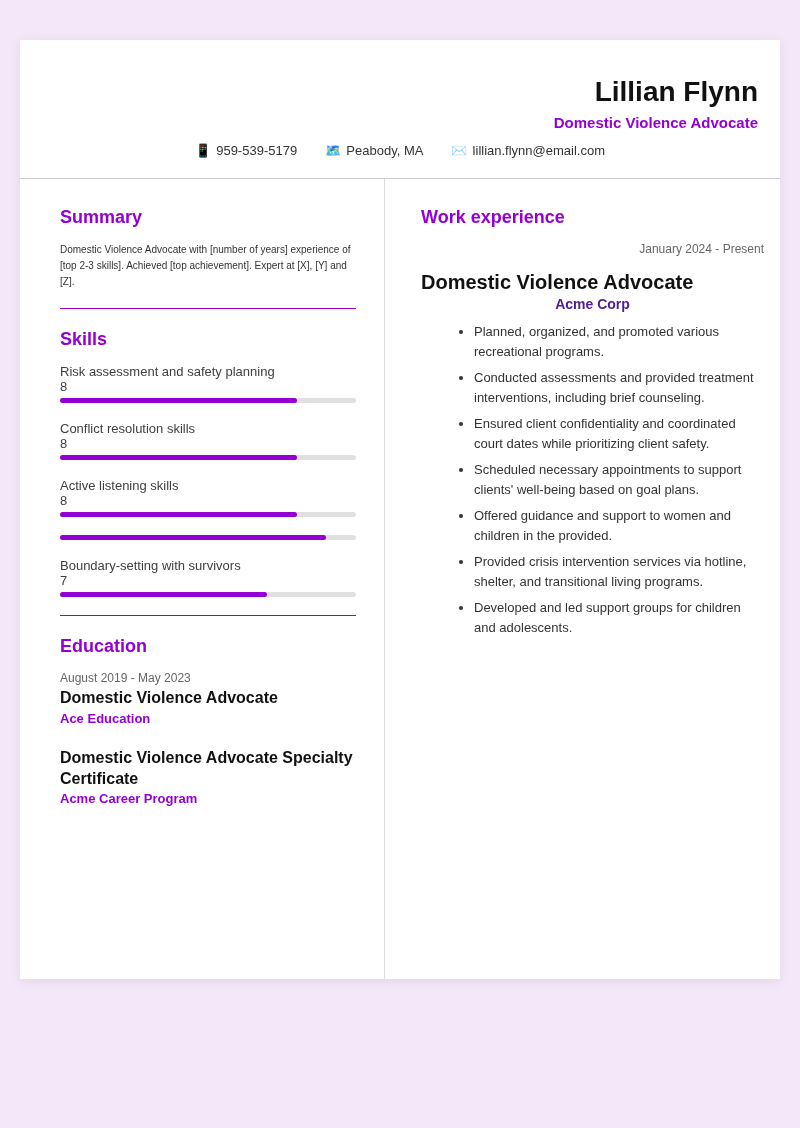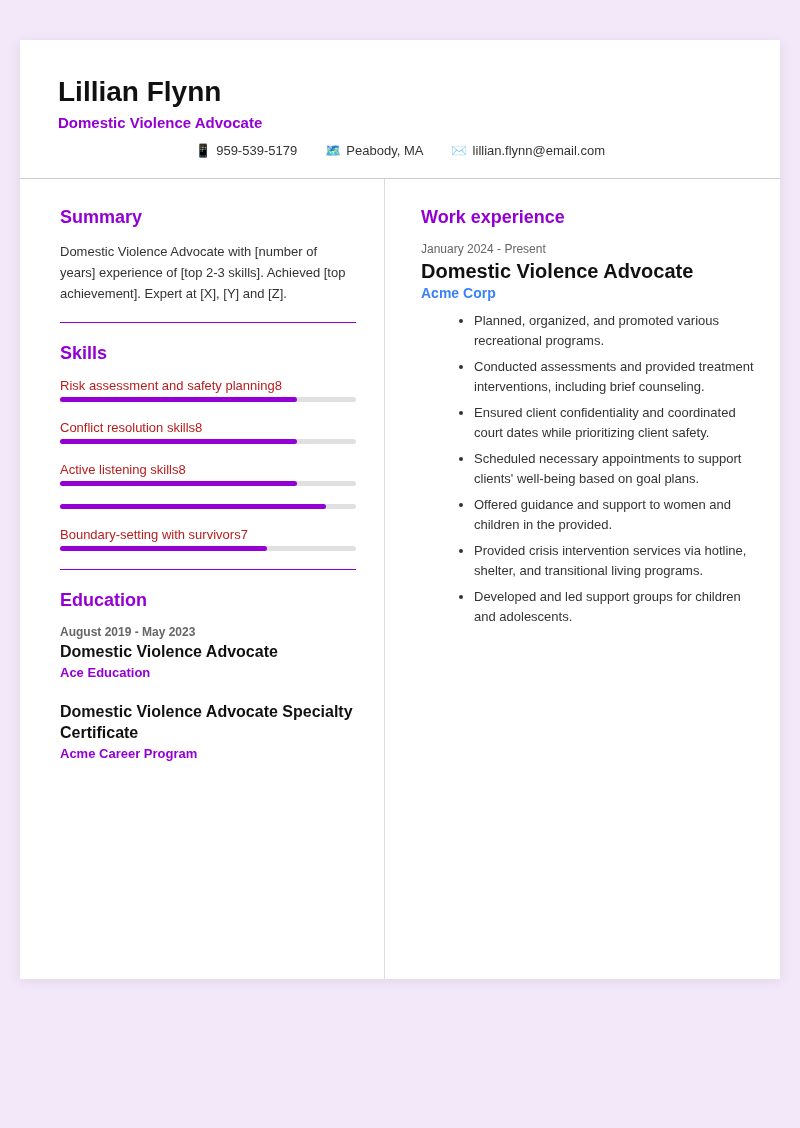--- a/index.html
+++ b/index.html
@@ -11,22 +11,22 @@
       align-items: flex-start;
       min-height: 1128px;
       padding: 40px 0;
     }
     .resume-container {
       width: 760px;
       background: #fff;
       box-shadow: 0 2px 12px rgba(0,0,0,0.08);
     }
     .header-section {
-      text-align: left;
-      padding: 36px 38px 20px;
+      text-align: right;
+      padding: 36px 22px 20px;
       border-bottom: 1.5px solid #ccc;
     }
     .header-section h1 {
       font-size: 28px;
       font-weight: bold;
       color: #111;
       margin-bottom: 6px;
     }
     .header-title {
       color: #9400d3;
@@ -69,34 +69,35 @@
       font-weight: bold;
       margin-bottom: 14px;
     }
     .section-divider {
       border: none;
       border-top: 1.5px solid #9400d3;
       margin: 18px 0 20px;
       width: 100%;
     }
     .summary-text {
-      font-size: 13px;
+      font-size: 10px;
       color: #333;
       line-height: 1.6;
       margin-bottom: 1px;
     }
     
     .skill-row {
       margin-bottom: 18px;
     }
     .skill-label-row {
       display: flex;
       font-size: 13px;
-      color: #b91c1c;
+      color: #404040;
       margin-bottom: 4px;
+      flex-direction: column;
     }
     .skill-bar-bg {
       width: 100%;
       height: 5px;
       background: #e0e0e0;
       border-radius: 3px;
       position: relative;
     }
     .skill-bar-fill {
       height: 5px;
@@ -106,51 +107,52 @@
       top: 0; left: 0;
     }
     
     .edu-entry {
       margin-bottom: 22px;
     }
     .edu-dates {
       font-size: 12px;
       color: #666;
       margin-bottom: 3px;
-      font-weight: bold;
     }
     .edu-degree {
       font-size: 16px;
       font-weight: bold;
       color: #111;
       margin-bottom: 2px;
       line-height: 1.3;
     }
     .edu-institution {
       font-size: 13px;
       color: #9400d3;
       font-weight: 600;
     }
     
     .work-dates {
       font-size: 12px;
       color: #666;
-      margin-bottom: 4px;
+      margin-bottom: 15px;
+      text-align: right;
     }
     .work-title {
       font-size: 20px;
       font-weight: bold;
       color: #111;
       margin-bottom: 2px;
     }
     .work-company {
       font-size: 14px;
-      color: #3b82f6;
+      color: #4c1d95;
       font-weight: 700;
       margin-bottom: 10px;
+      text-align: center;
     }
     .work-bullets {
       list-style: disc;
       padding-left: 18px;
     }
     .work-bullets li {
       font-size: 13px;
       color: #333;
       margin-bottom: 7px;
       line-height: 1.5;

